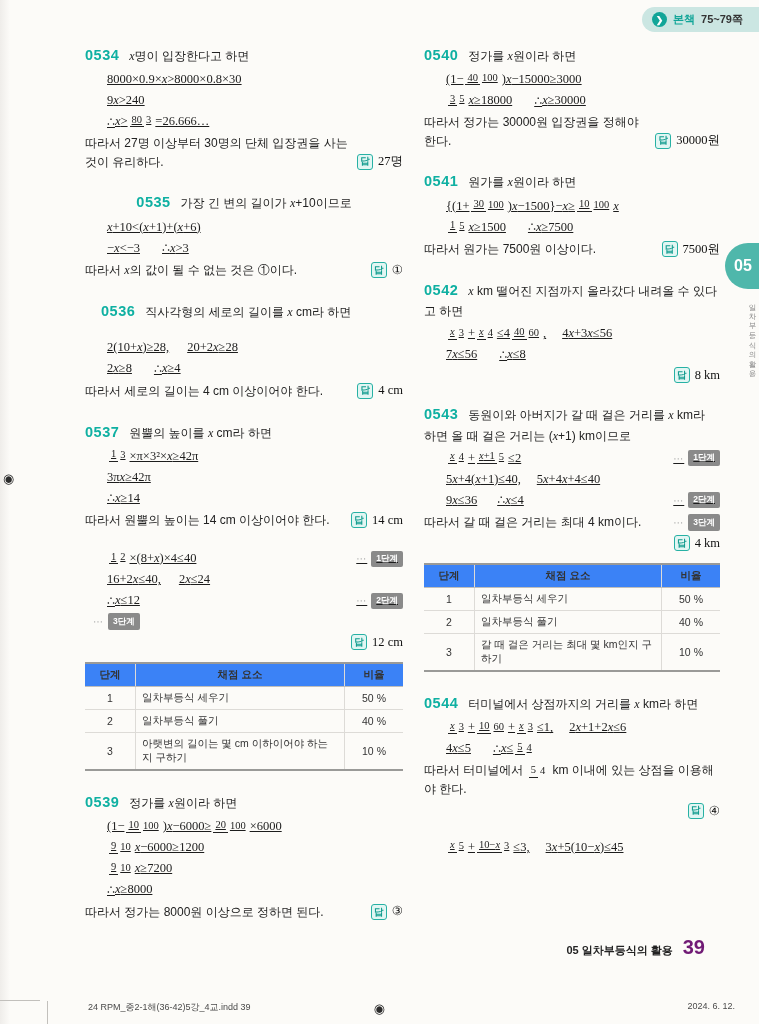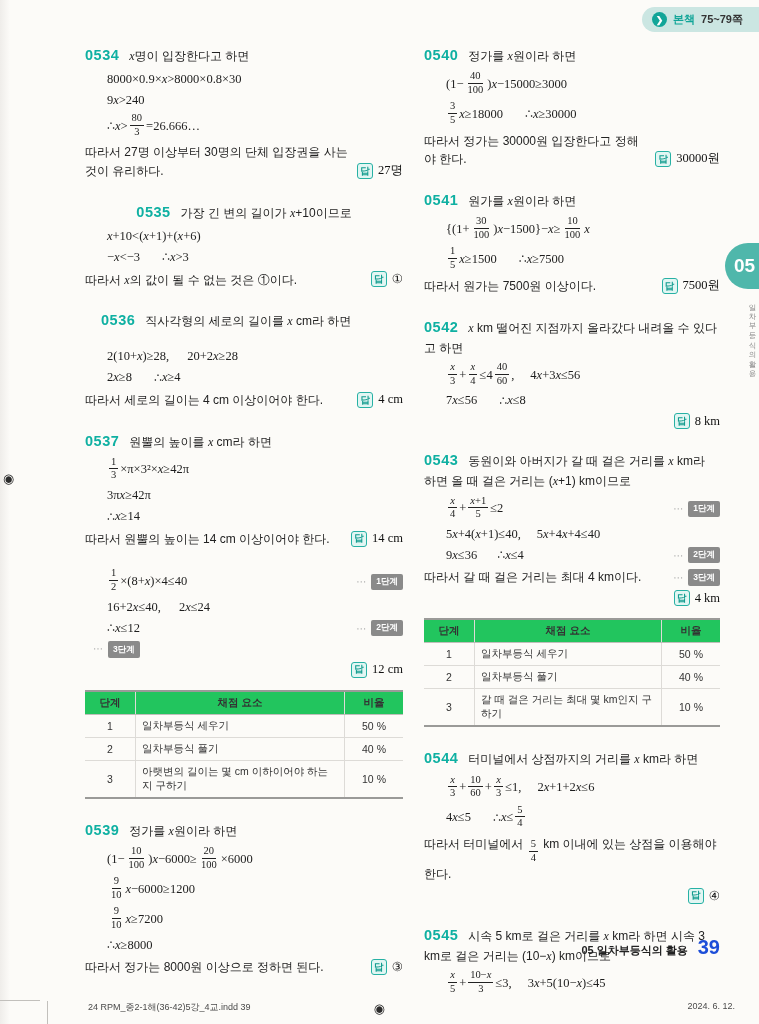--- a/index.html
+++ b/index.html
@@ -11,21 +11,21 @@
   
   .hdr-badge{position:absolute;top:7px;right:0;height:25px;display:flex;align-items:center;
         gap:6px;padding:0 16px 0 10px;background:#cbe6e2;border-radius:13px 0 0 13px;}
   .hdr-circle{width:15px;height:15px;border-radius:50%;background:#12a598;color:#fff;
         font-size:9px;font-weight:bold;display:flex;align-items:center;justify-content:center;}
   .hdr-book{color:#12a598;font-weight:bold;font-size:11px;}
   .hdr-pages{color:#333;font-weight:bold;font-size:11px;}
 
   
   .side-tab{position:absolute;right:0;top:243px;width:25px;height:46px;background:#4fb7ab;
-        border-radius:23px 0 0 23px;color:#fff;font-weight:bold;font-size:19px;
+        border-radius:23px 0 0 23px;color:#fff;font-weight:bold;font-size:16px;
         display:flex;align-items:center;padding-left:9px;overflow:hidden;}
   .side-label{position:absolute;right:2px;top:298px;writing-mode:vertical-rl;
         font-size:7.5px;color:#888;letter-spacing:2px;height:110px;overflow:hidden;}
 
   
   .regmark{position:absolute;color:#2b2b2b;font-size:13px;}
   .reg-left{left:3px;top:471px;}
   .reg-bottom{left:50%;bottom:8px;transform:translateX(-50%);}
   .crop-h{position:absolute;left:0;bottom:23px;width:40px;height:1px;background:#c2c0bc;}
   .crop-v{position:absolute;left:47px;bottom:0;width:1px;height:23px;background:#c2c0bc;}
@@ -34,29 +34,29 @@
   .col{position:absolute;top:44px;}
   .col-left{left:85px;width:318px;}
   .col-right{left:424px;width:296px;}
 
   .prob{margin-bottom:20px;}
   .p-head{font-size:12px;line-height:1.6;color:#222;}
   .pnum{color:#0fb0a2;font-weight:bold;font-size:14.5px;letter-spacing:.5px;margin-right:10px;}
 
   .math-row{display:flex;justify-content:space-between;align-items:center;
         padding-left:22px;margin:4px 0;min-height:17px;
-        font-family:"Liberation Serif",serif;font-size:12.5px;color:#1d1d1d;}
+        font-family:"Liberation Serif",serif;font-size:12.5px;color:#1d1d1d;text-decoration:underline;}
   .m-content{display:inline-flex;align-items:center;flex-wrap:wrap;}
   .concl-row{display:flex;justify-content:space-between;align-items:flex-end;
         margin:4px 0;font-size:12px;line-height:1.55;color:#222;}
   .c-text{flex:1;}
   .c-text .frac{font-family:"Liberation Serif",serif;}
   .answer-row{display:flex;justify-content:flex-end;margin:4px 0;}
 
-  .frac{display:inline-flex;flex-direction:column;align-items:center;margin:0 2px;
+  .frac{display:inline-flex;flex-direction:row;align-items:center;margin:0 2px;
         font-size:10.5px;line-height:1.2;transform:translateY(-1px);
         font-family:"Liberation Serif",serif;}
   .frac .num{border-bottom:1px solid #222;padding:0 2px;}
   .frac .den{padding:0 2px;}
   .gap{display:inline-block;}
   i.vx{font-family:"Liberation Serif",serif;font-style:italic;}
 
   .step-wrap{display:inline-flex;align-items:center;flex-shrink:0;margin-left:8px;
         font-family:"Liberation Sans",sans-serif;}
   .step-dots{color:#aaa;font-size:10px;margin-right:4px;letter-spacing:1px;}
@@ -65,31 +65,31 @@
 
   .answer{display:inline-flex;align-items:center;gap:5px;flex-shrink:0;margin-left:8px;
         font-family:"Liberation Serif",serif;font-size:12.5px;color:#111;white-space:nowrap;}
   .ans-badge{width:14px;height:14px;border:1.5px solid #27b1a4;border-radius:3px;
         background:#e2f6f3;color:#149c8f;font-size:9.5px;font-weight:bold;
         display:inline-flex;align-items:center;justify-content:center;
         font-family:"Liberation Sans",sans-serif;}
 
   table.grade{width:100%;border-collapse:collapse;margin:12px 0 4px 0;font-size:10.5px;
         border-top:2px solid #9a9a98;border-bottom:2px solid #9a9a98;}
-  table.grade th{background:#22c55e;font-weight:bold;padding:4px 3px;color:#333;
+  table.grade th{background:#3b82f6;font-weight:bold;padding:4px 3px;color:#333;
         border-bottom:1px solid #c0beba;}
   table.grade td{padding:4px 6px;border-bottom:1px solid #dddbd7;color:#333;}
   table.grade tr:last-child td{border-bottom:none;}
   table.grade th+th, table.grade td+td{border-left:1px solid #dddbd7;}
   table.grade .c1{width:38px;text-align:center;}
   table.grade .c3{width:46px;text-align:center;}
 
-  .chapter-line{position:absolute;right:39px;top:936px;display:flex;align-items:baseline;gap:10px;}
+  .chapter-line{position:absolute;right:54px;top:936px;display:flex;align-items:baseline;gap:10px;}
   .chapter-name{font-weight:bold;font-size:11px;color:#222;}
-  .chapter-page{font-weight:bold;font-size:20px;color:#1d4ed8;}
+  .chapter-page{font-weight:bold;font-size:20px;color:#701a75;}
 
   .print-footer{position:absolute;bottom:10px;left:88px;right:24px;display:flex;
         justify-content:space-between;font-size:9px;color:#4a4a4a;}
 </style>
 </head>
 <body>
 
 <div id="page">
 
   <div class="hdr-badge">
@@ -287,21 +287,21 @@
               <span class="den">100</span>
             </span>)<i class="vx">x</i>−15000≥3000</span>
         </div>
         <div class="math-row">
           <span class="m-content"><span class="frac">
               <span class="num">3</span>
               <span class="den">5</span>
             </span><i class="vx">x</i>≥18000<span class="gap" style="width: 22px;"></span>∴ <i class="vx">x</i>≥30000</span>
         </div>
         <div class="concl-row">
-          <span class="c-text">따라서 정가는 30000원 입장한다고 정해야 한다.</span>
+          <span class="c-text">따라서 정가는 30000원 입장권을 정해야 한다.</span>
           <span class="answer">
             <span class="ans-badge">답</span>
             <span class="ans-text">30000원</span>
           </span>
         </div>
       </div>
       <div class="prob">
         <p class="p-head" style="margin: 0px;"><span class="pnum">0541</span><span class="p-intro">원가를 <i class="vx">x</i>원이라 하면</span></p>
         <div class="math-row">
           <span class="m-content">{(1+<span class="frac">
@@ -442,21 +442,20 @@
             </span> km 이내에 있는 상점을 이용해야 한다.</span>
         </div>
         <div class="answer-row">
           <span class="answer">
             <span class="ans-badge">답</span>
             <span class="ans-text">④</span>
           </span>
         </div>
       </div>
       <div class="prob">
-        <p class="p-head" style="margin: 0px;"><span class="pnum">0545</span><span class="p-intro">시속 5 km로 걸은 거리를 <i class="vx">x</i> km라 하면 시속 3 km로 걸은 거리는 (10−<i class="vx">x</i>) km이므로</span></p>
         <div class="math-row">
           <span class="m-content"><span class="frac">
               <span class="num"><i class="vx">x</i></span>
               <span class="den">5</span>
             </span>+<span class="frac">
               <span class="num">10−<i class="vx">x</i></span>
               <span class="den">3</span>
             </span>≤3,<span class="gap" style="width: 16px;"></span>3<i class="vx">x</i>+5(10−<i class="vx">x</i>)≤45</span>
         </div>
       </div>

